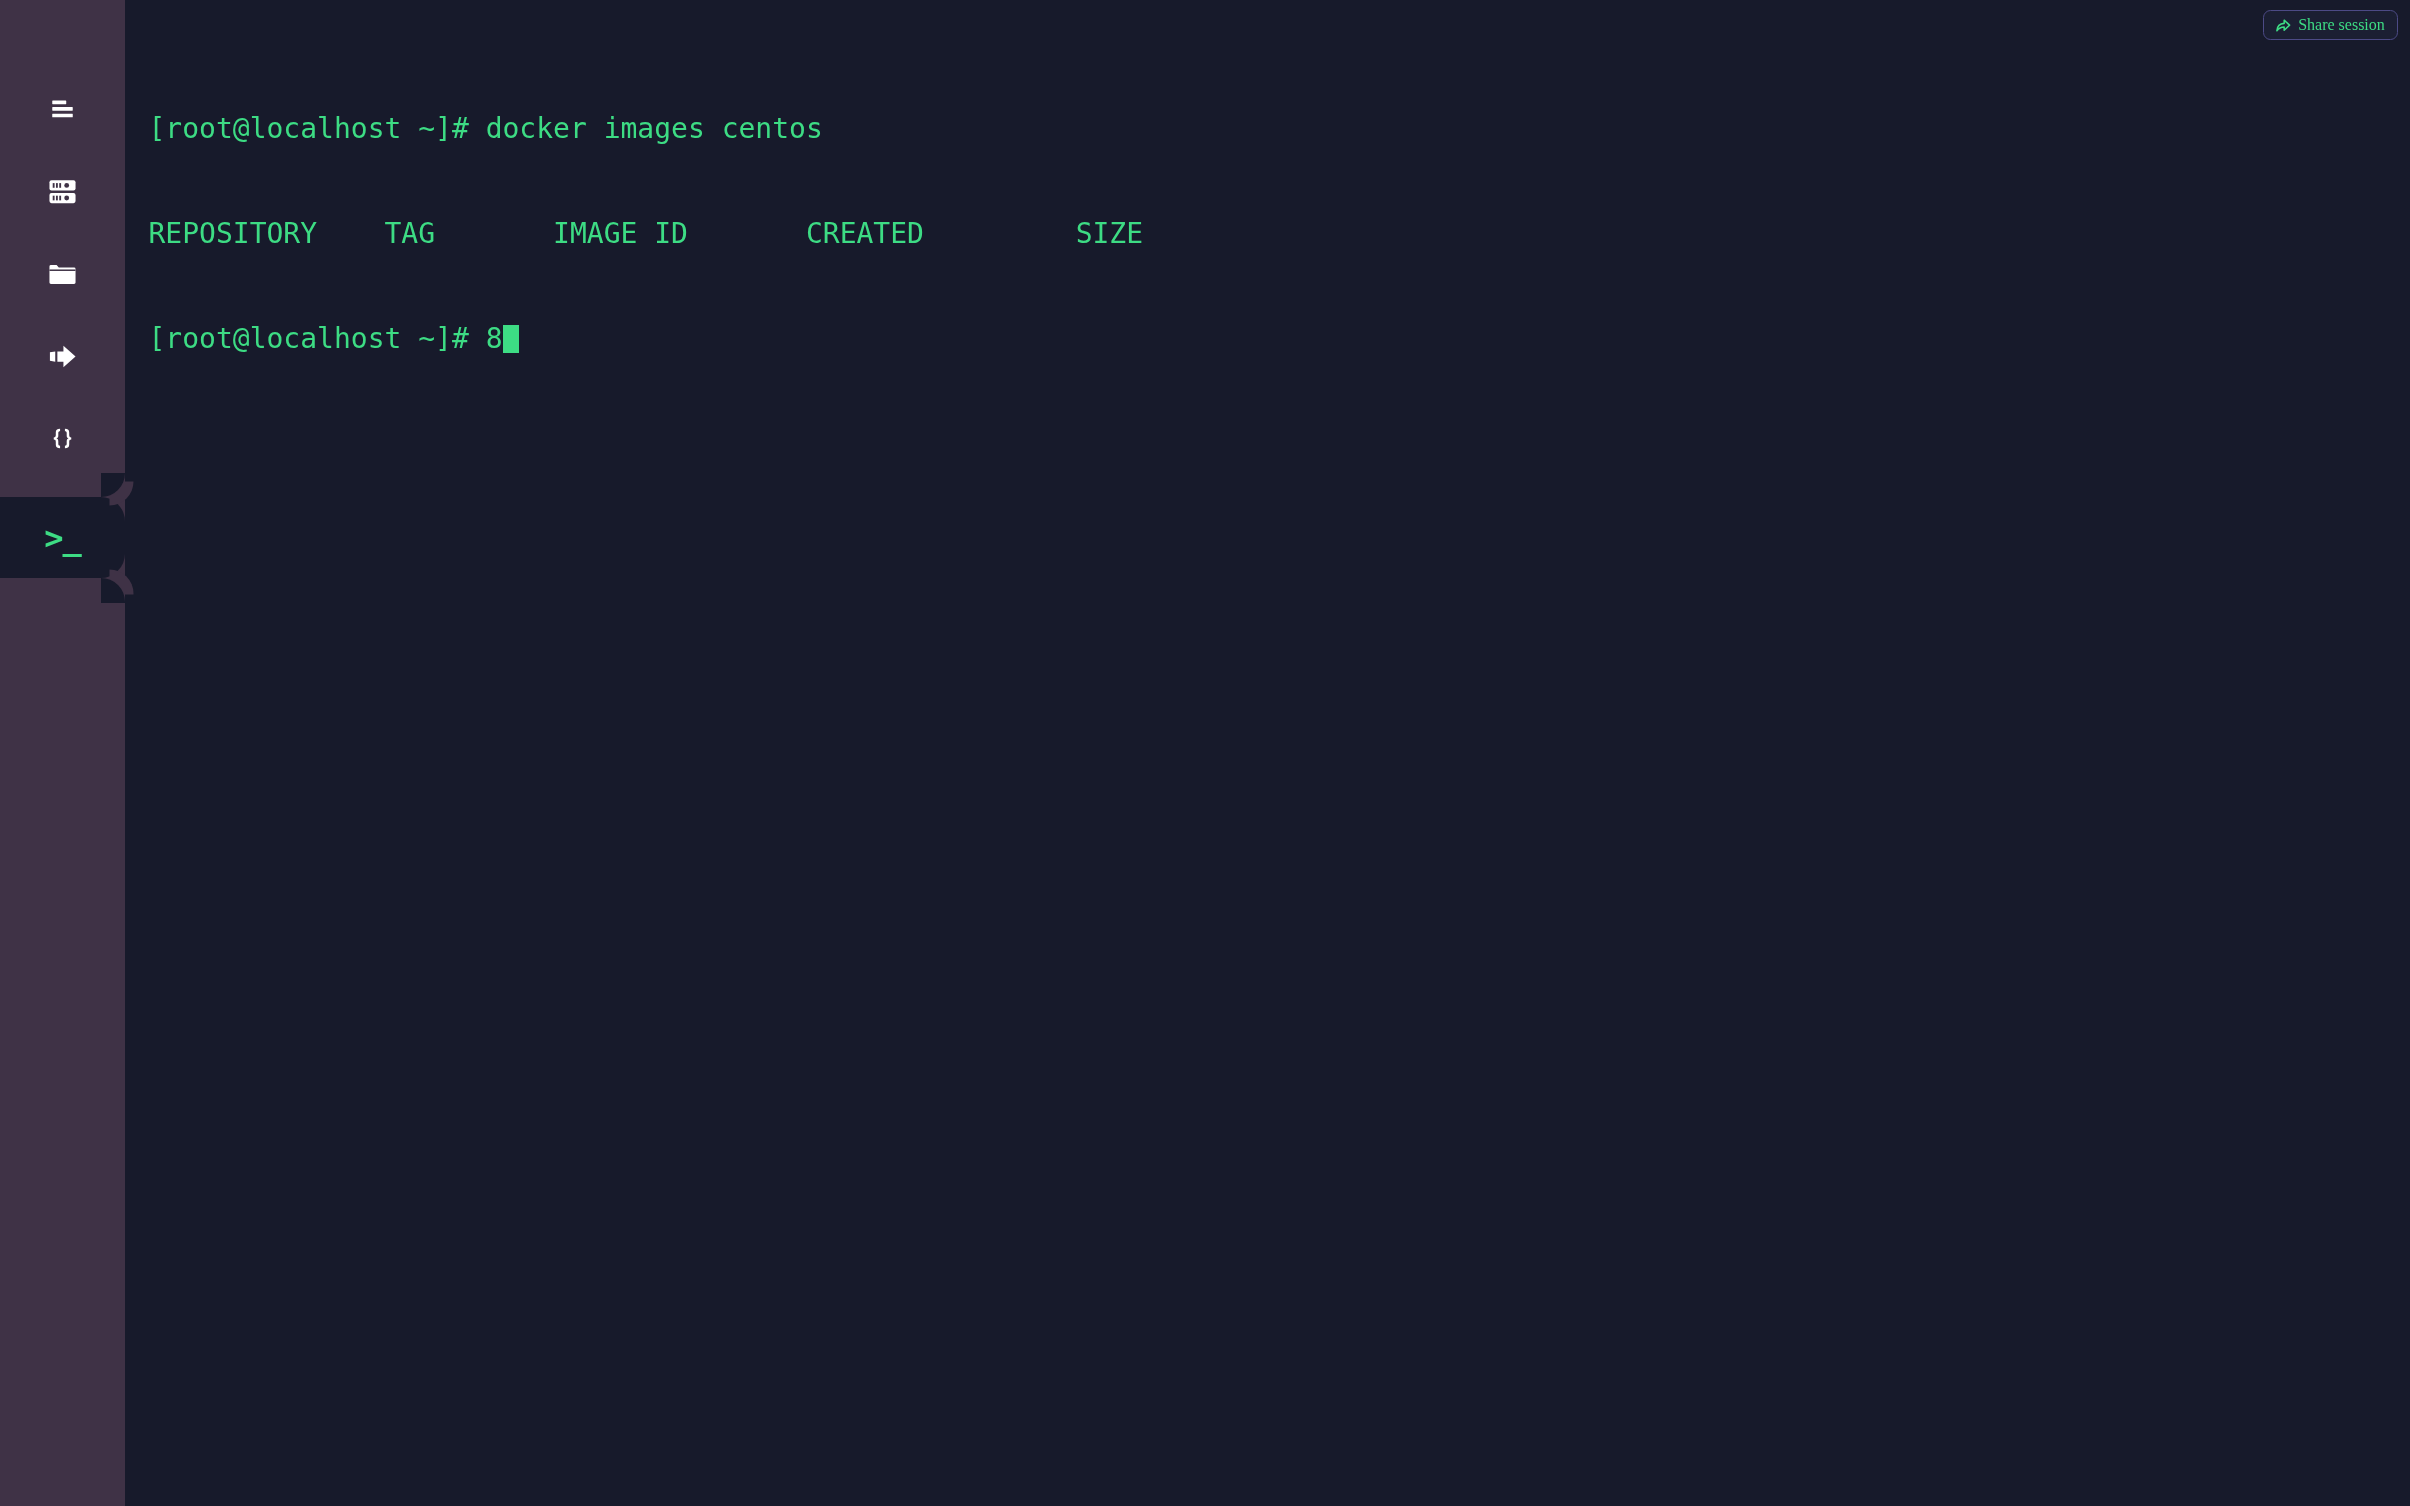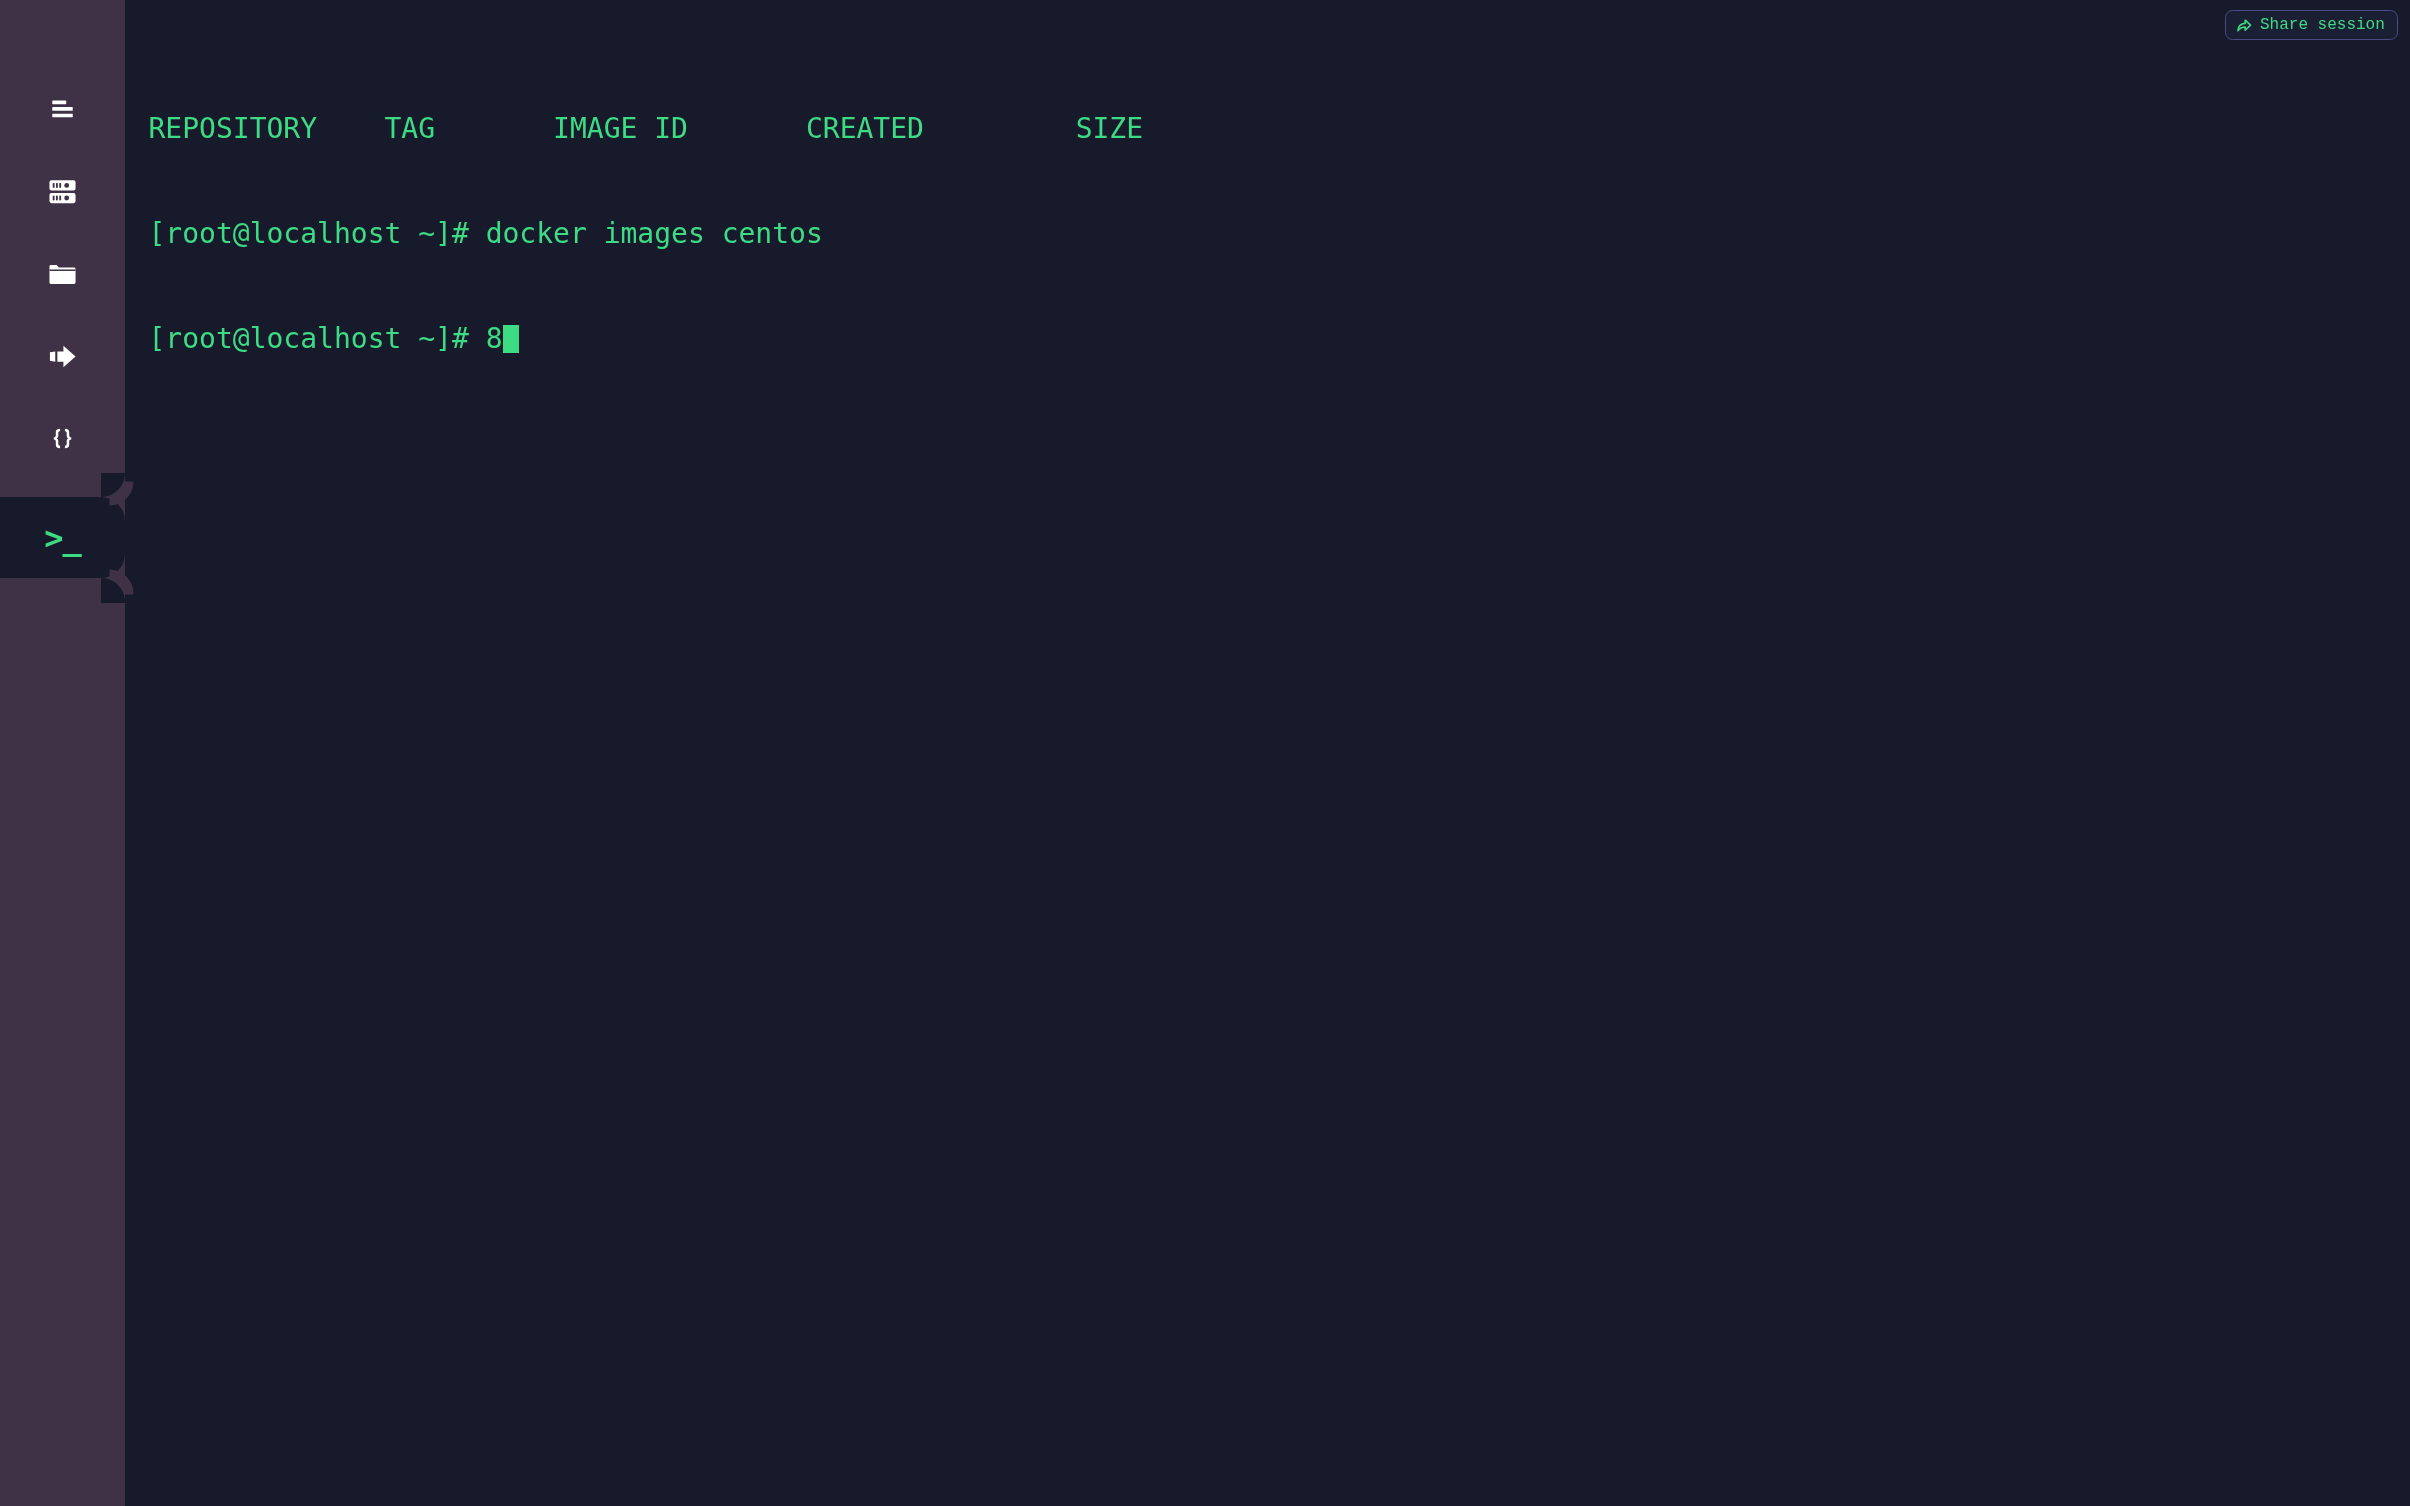--- a/index.html
+++ b/index.html
@@ -137,21 +137,21 @@
     gap: 6.6px;
     padding: 0 12.2px 0 9.4px;
     background: #1b1f33;
     border: 1.4px solid #4c4a86;
     border-radius: 7.5px;
     cursor: pointer;
     z-index: 5;
   }
   #share-session .share-label {
     color: #3ddc84;
-    font-family: Liberation Mono, monospace;
+    font-family: Liberation Serif, serif;
     font-size: 16px;
     line-height: 1;
     white-space: nowrap;
   }
   #share-session svg { display:block; }
 </style>
 </head>
 <body>
 
 <div id="app">
@@ -214,22 +214,22 @@
 
   </div>
 
   <div id="active-tab">
     <span class="tabglyph">&gt;_</span>
   </div>
 
   <div id="terminal">
 
     <div id="term-lines">
+      <div class="tline">[root@localhost ~]# docker images centos</div>
       <div class="tline">REPOSITORY    TAG       IMAGE ID       CREATED         SIZE</div>
-      <div class="tline">[root@localhost ~]# docker images centos</div>
       <div class="tline"><span>[root@localhost ~]# 8</span><span class="cursor"></span></div>
     </div>
 
   </div>
 
   <div id="share-session">
     <span>
       <svg width="18" height="18" viewBox="0 0 20 20" aria-hidden="true">
         <path d="M3.2 16.4c.4-5.3 3.3-7.9 8.1-8.2V4.6l6 5.6-6 5.6v-3.7c-3.6.1-5.9 1.2-8.1 4.3z" fill="none" stroke="#3ddc84" stroke-width="1.7" stroke-linejoin="round" stroke-linecap="round"></path>
       </svg>

